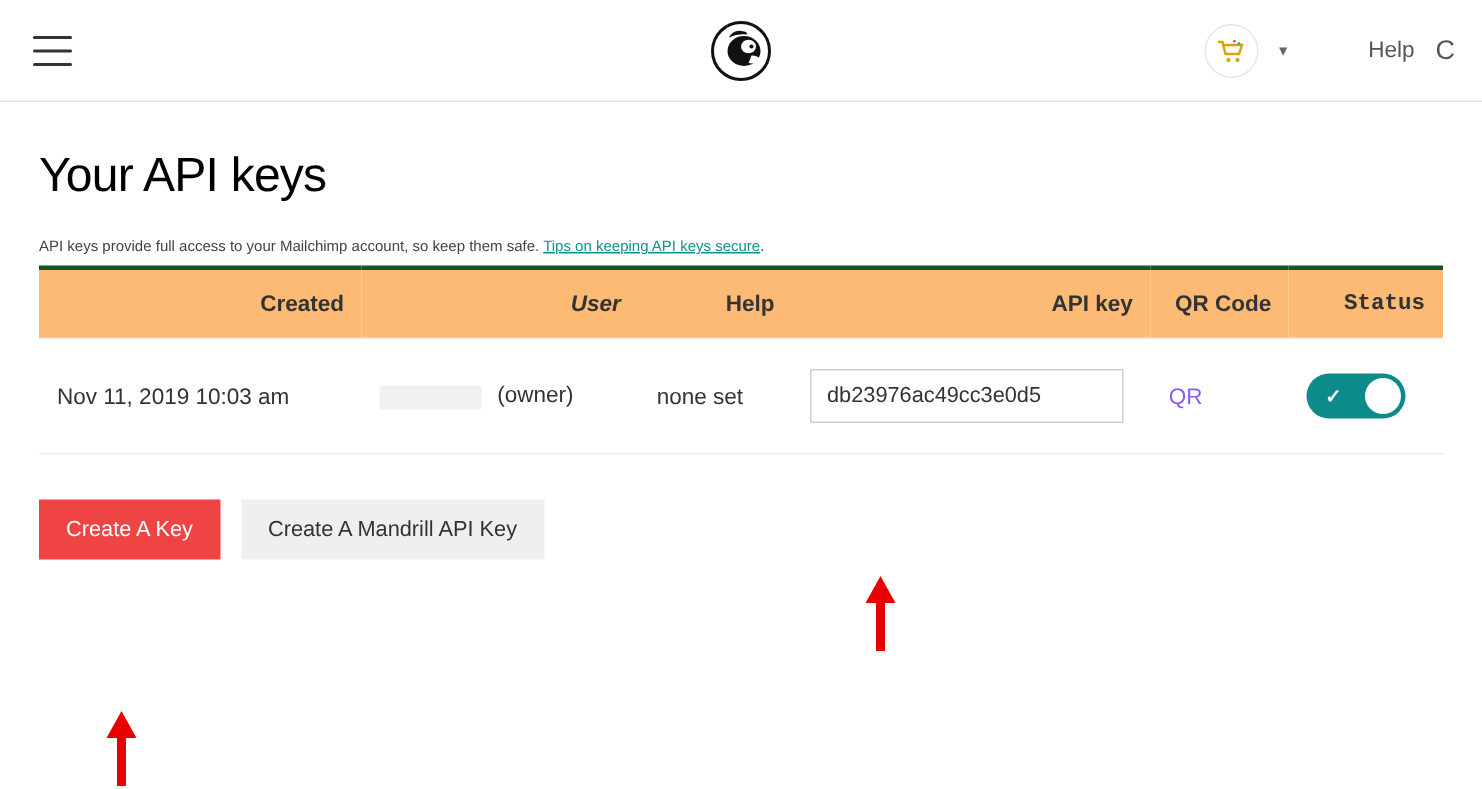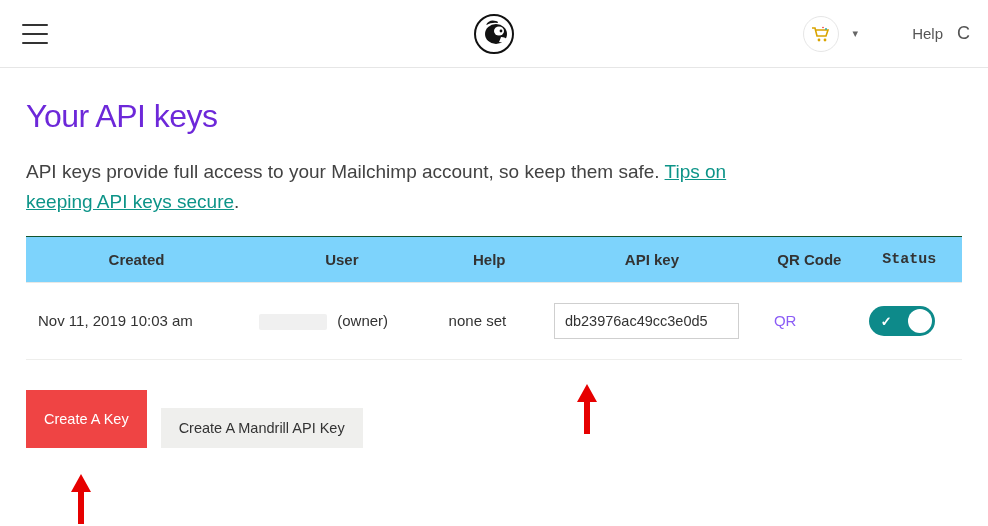--- a/index.html
+++ b/index.html
@@ -39,57 +39,57 @@
     width: 36px; height: 36px; border-radius: 50%;
     border: 1px solid #e6e6e6;
     display:flex; align-items:center; justify-content:center;
     font-size: 16px;
   }
   .caret-down { color:#666; font-size: 11px; }
   .help-link { color:#555; font-size: 15px; cursor:pointer;margin-left:40px; }
   .edge-letter { color:#555; font-size: 18px; }
   .content { padding: 30px 26px 0 26px; }
   h1.page-title {
-    font-size: 32px; font-weight: 400; color:#6d28d9; letter-spacing: -0.5px;
+    font-size: 32px; font-weight: 400; color:#000000; letter-spacing: -0.5px;
     margin-bottom: 22px;
   }
-  .desc { font-size: 19px; color:#434343; line-height: 1.6; margin-bottom: 18px; max-width: 720px;}
+  .desc { font-size: 10px; color:#434343; line-height: 1.6; margin-bottom: 4px; max-width: 720px;}
   .desc a { color:#0d9488; text-decoration: underline; }
   table.keys {
     width: 100%;
     border-collapse: collapse;
     font-size: 15px;
   }
   table.keys thead th {
-    text-align: center;
+    text-align: right;
     font-weight: 600;
-    background: #7dd3fc;
-    border-top: 1px solid #14532d;
+    background: #fdba74;
+    border-top: 3px solid #14532d;
     border-bottom: 1px solid #e8e8e6;
     padding: 14px 12px;
     color:#333;
   }
   table.keys tbody td {
     padding: 20px 12px;
     border-bottom: 1px solid #eeeeec;
     vertical-align: middle;
     color:#333;
   }
   .col-created { width: 210px; }
-  .col-user { width: 180px; }
+  .col-user { width: 180px; font-style: italic; }
   .col-label { width: 100px; }
   .col-key { width: 200px; margin-top: 36px; }
   .col-qr { width: 90px; }
   .col-status { width: 100px; font-family: Liberation Mono, monospace; }
   .redact {
     display:inline-block; width: 68px; height: 16px; background:#f0f0f0; border-radius:2px;
     vertical-align: middle; margin-right: 6px;
   }
   .key-input {
-    width: 185px; height: 36px;
+    width: 209px; height: 36px;
     border: 1px solid #cfcfcf;
     padding: 0 10px;
     font-size: 14.5px;
     color:#333;
     font-family: inherit;
   }
   .qr-link { color:#8b5cf6; font-size: 15px; cursor:pointer; }
   .toggle {
     width: 66px; height: 30px; border-radius: 15px;
     background: #0d8a8a;
@@ -102,21 +102,21 @@
   .toggle .knob {
     position:absolute; right:3px; top:3px;
     width:24px; height:24px; border-radius:50%; background:#fff;
   }
   .actions { margin-top: 30px; display:flex; gap: 14px; }
   .btn {
     padding: 12px 18px; font-size: 14.5px; border:none; cursor:pointer;
     font-family: inherit;
   }
   .btn-primary { background:#ef4444; color:#fff; }
-  .btn-secondary { background:#efefed; color:#333;margin-top:18px; }
+  .btn-secondary { background:#efefed; color:#333; }
   .arrow {
     position:absolute; width:22px; height:50px; pointer-events:none;
   }
   .arrow svg { width:100%; height:100%; }
   .arrow-key { left: 576px; top: 384px; }
   .arrow-create { left: 70px; top: 474px; }
 </style>
 </head>
 <body>
 

